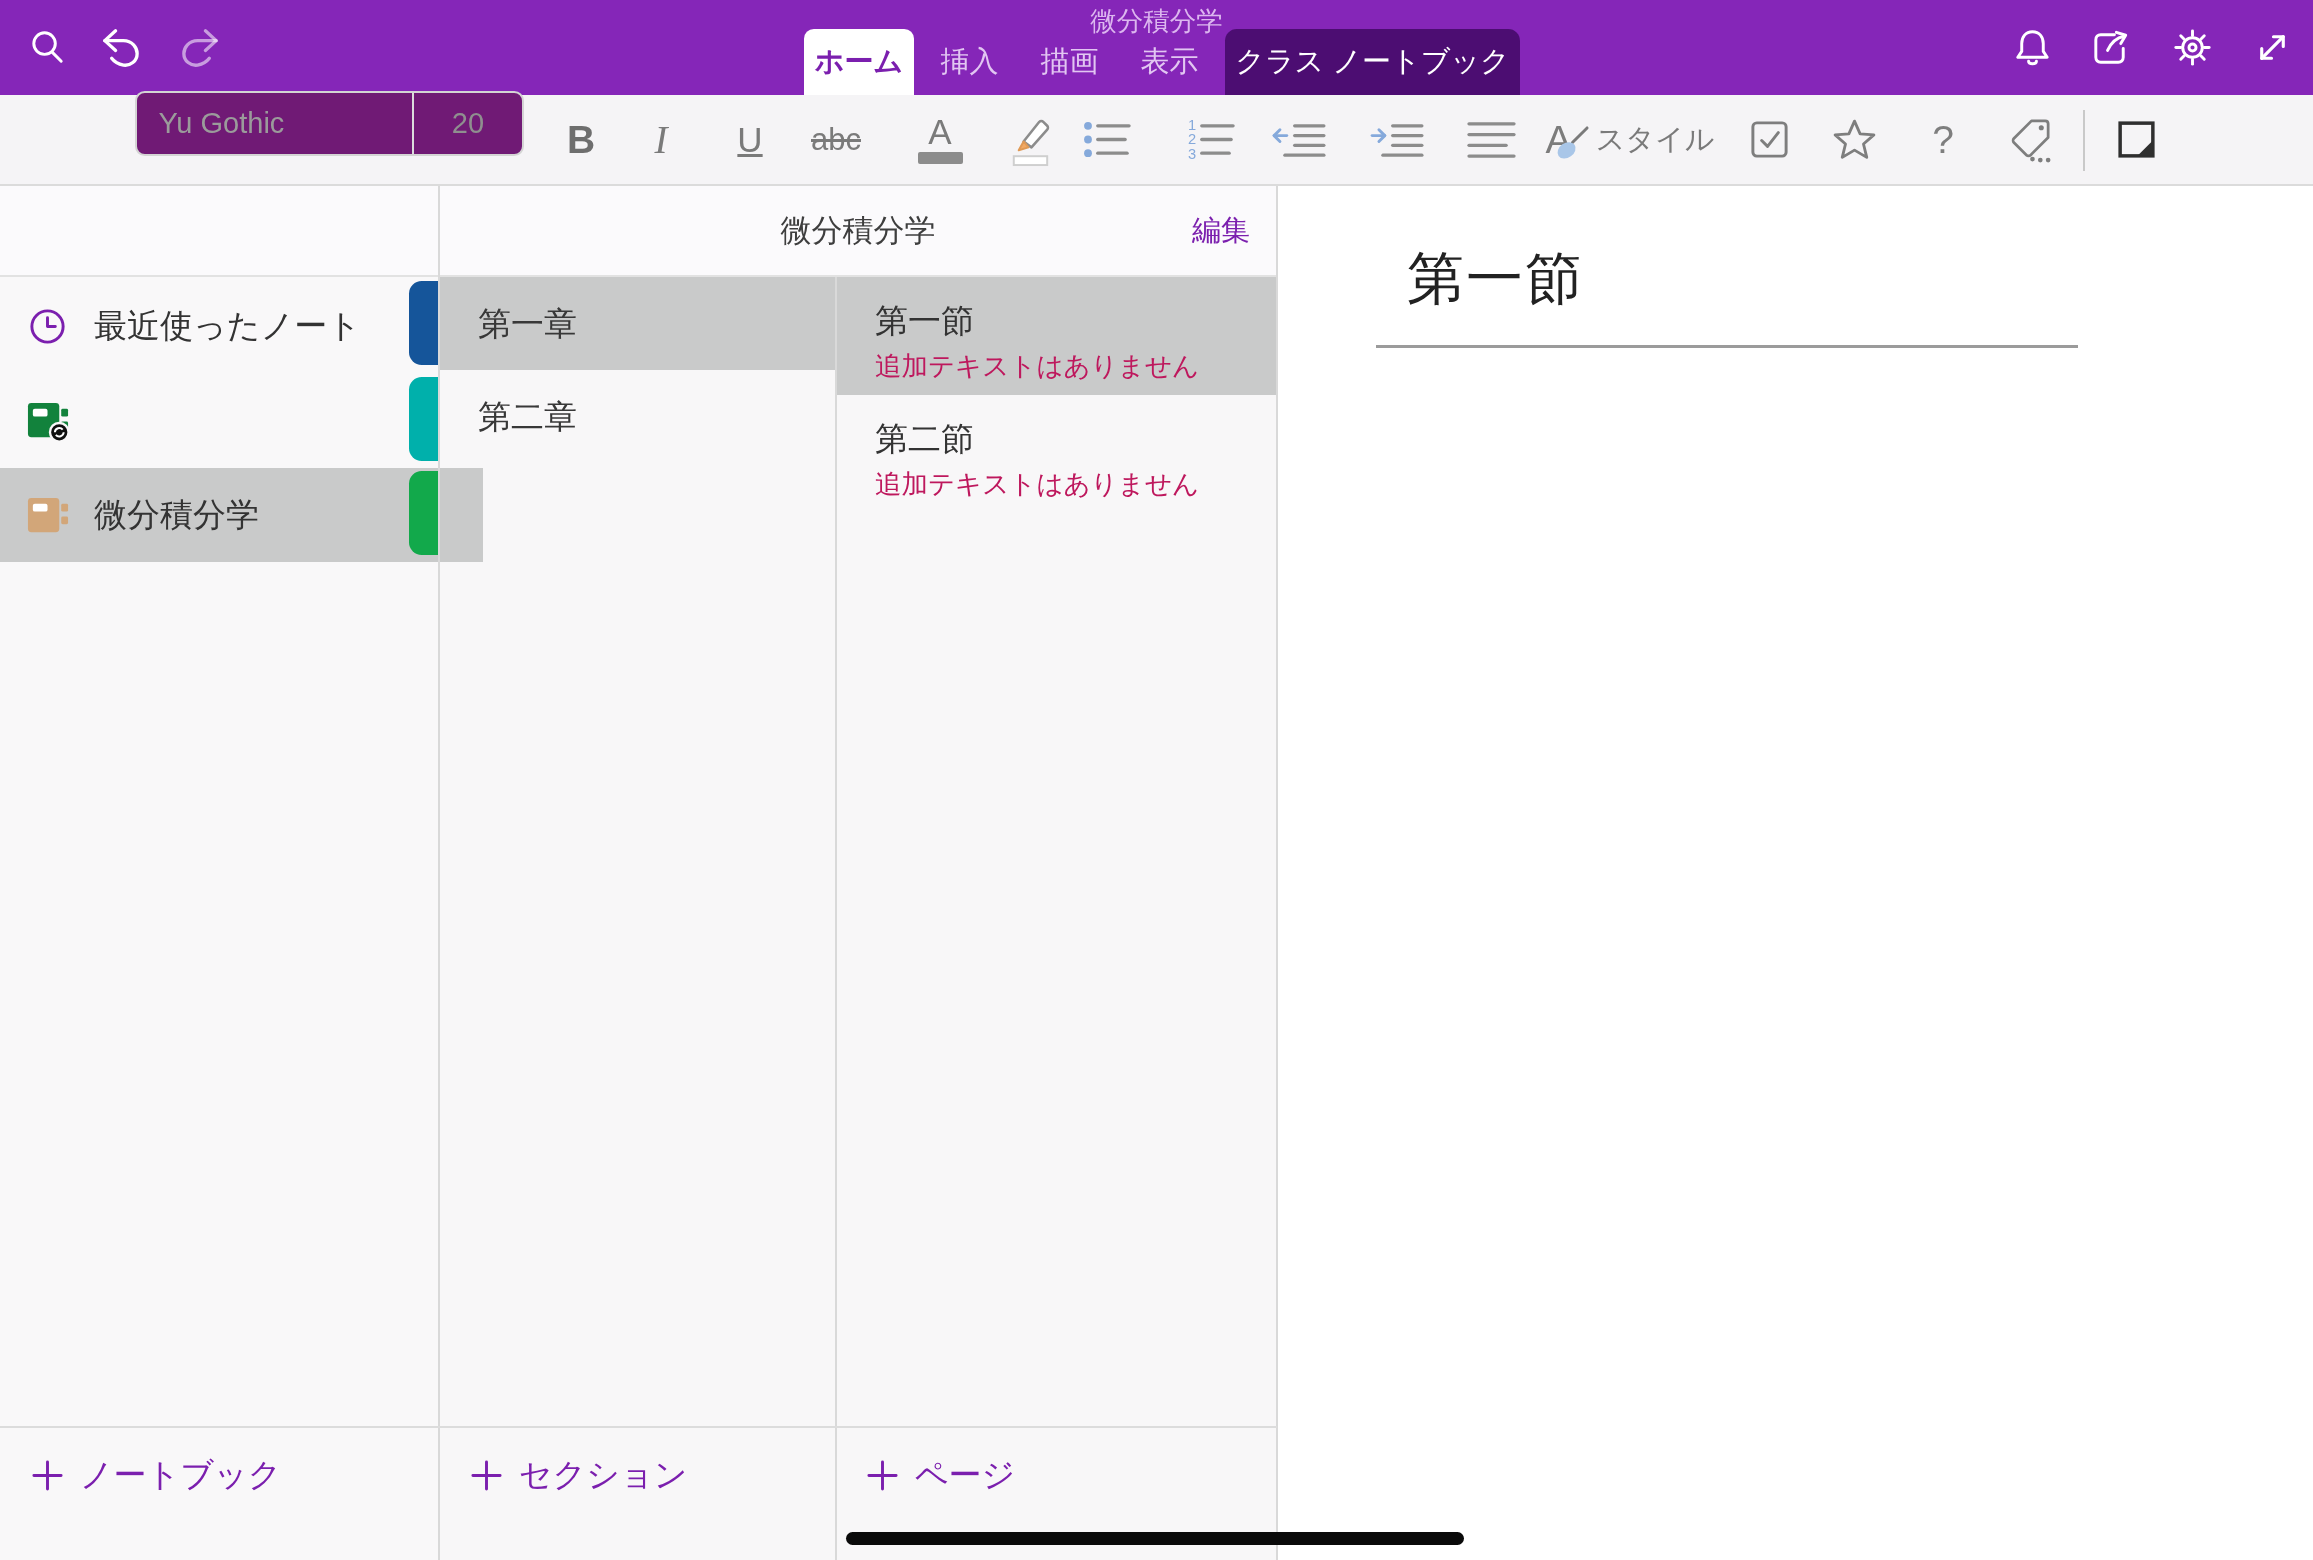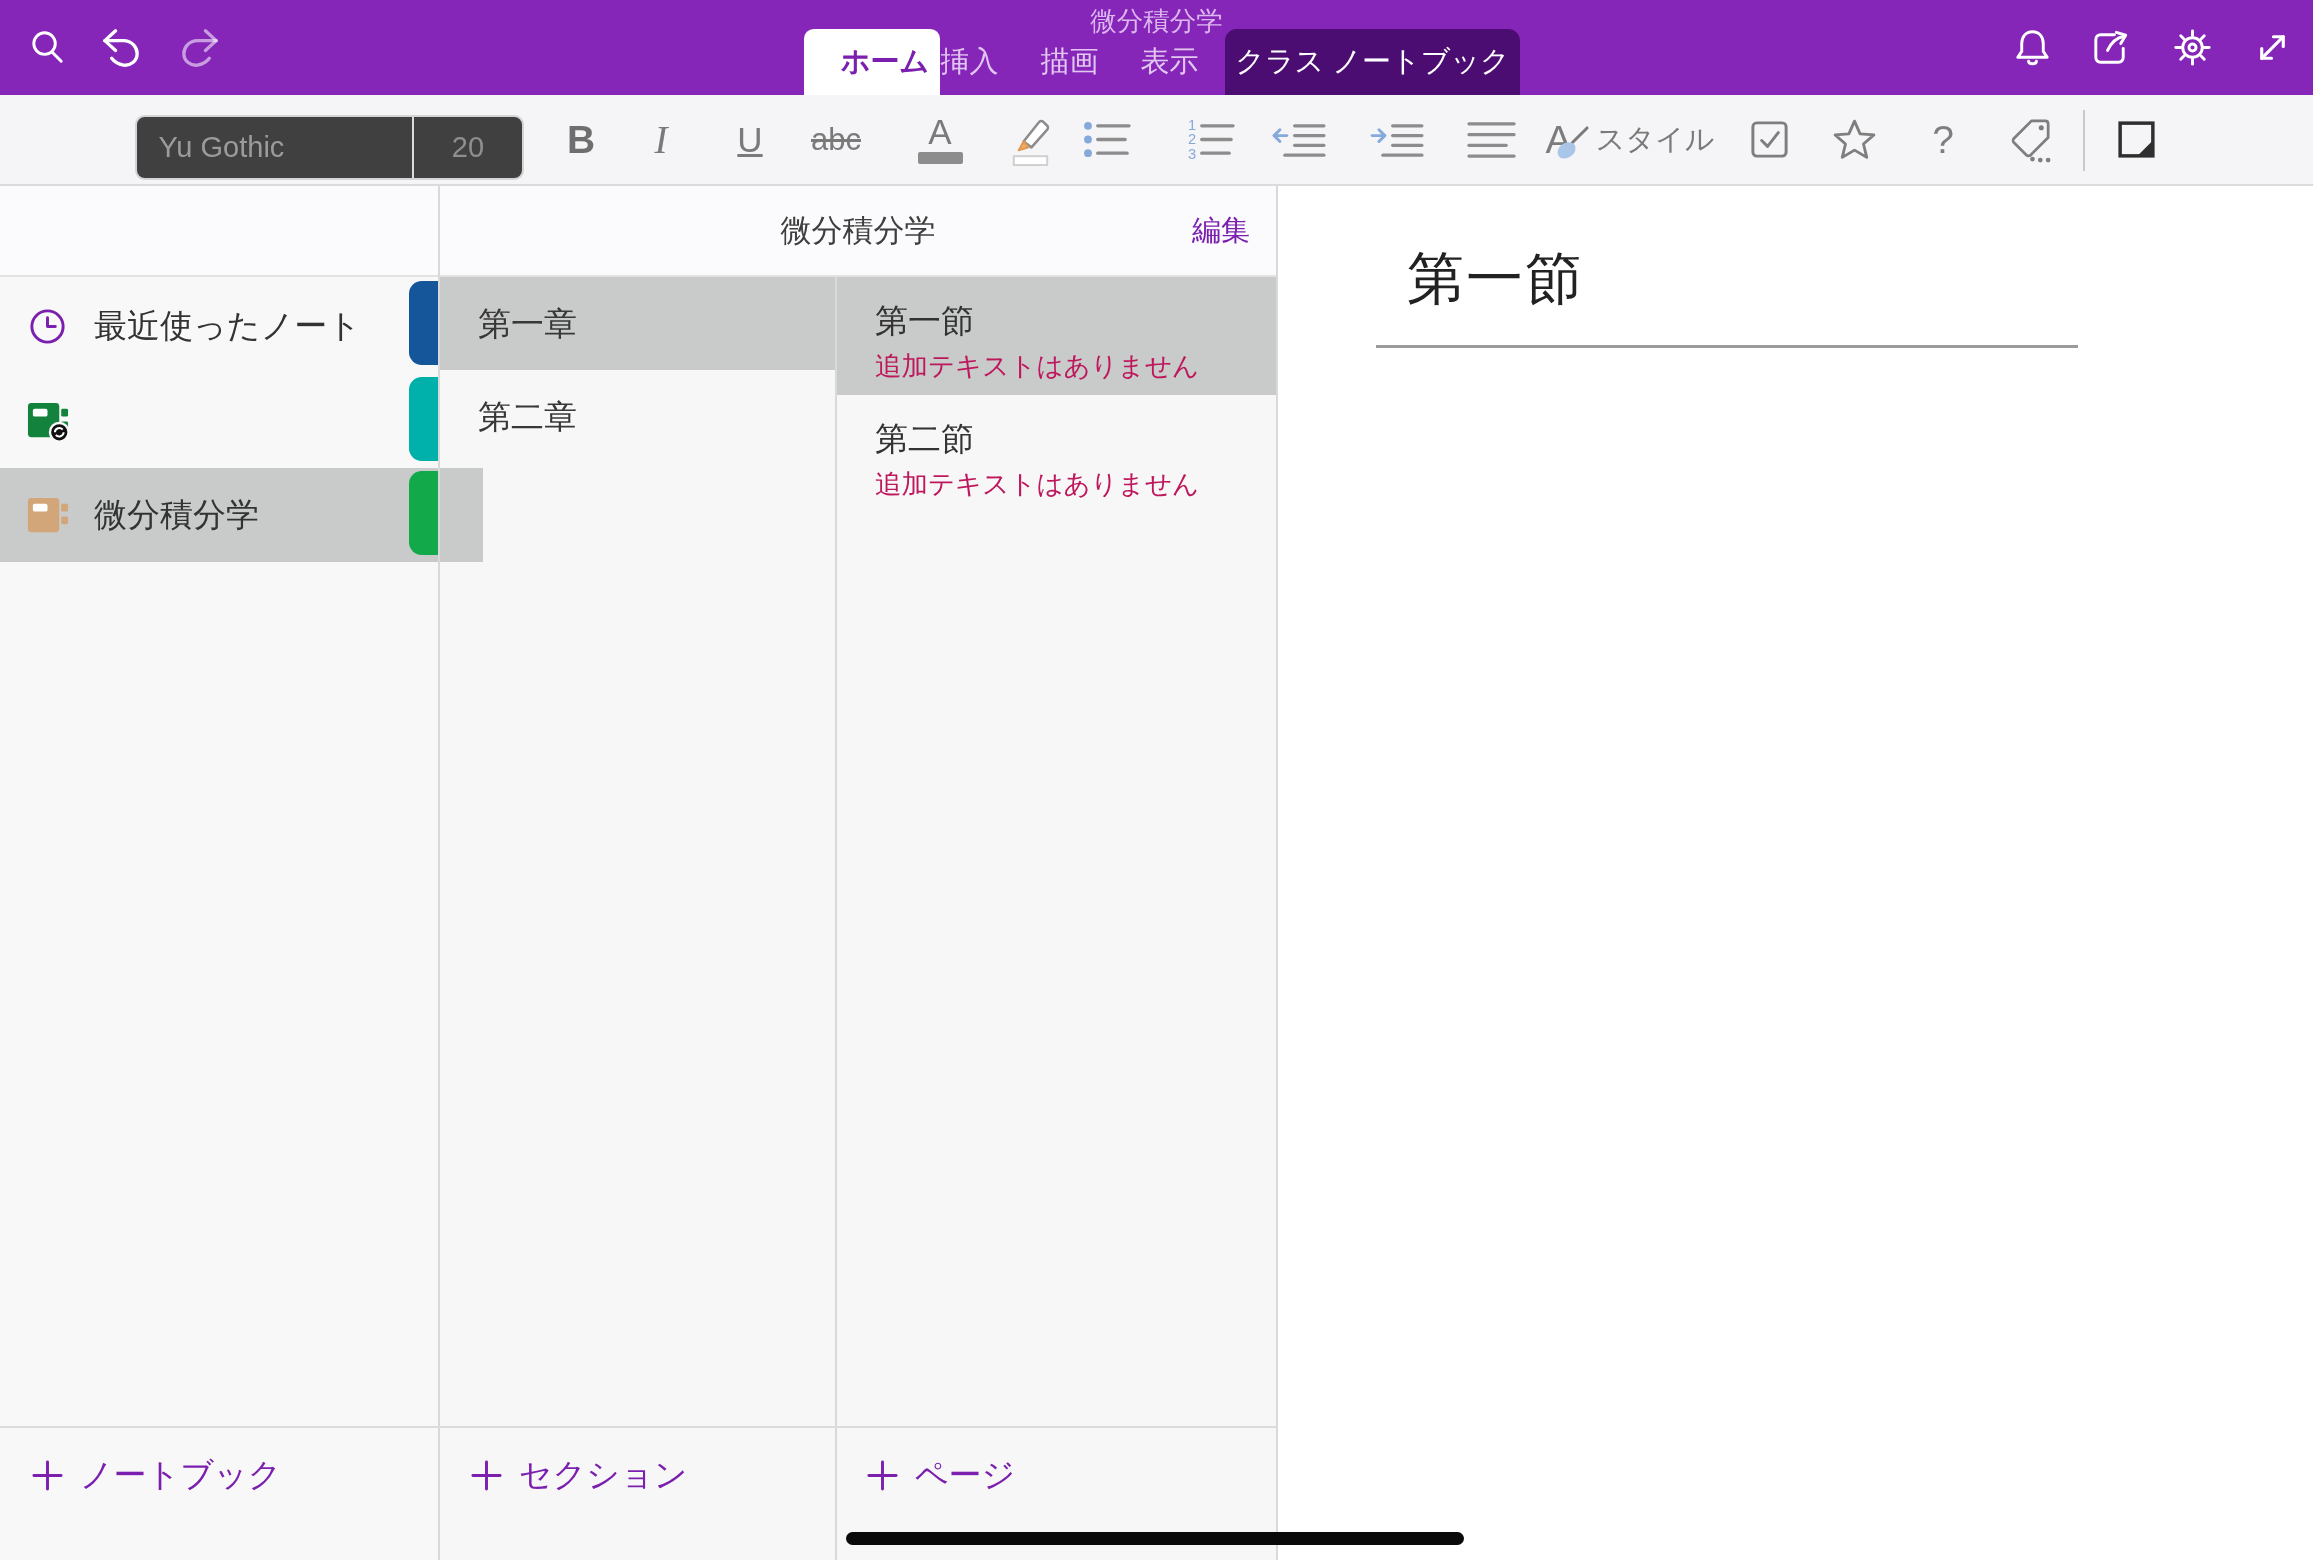--- a/index.html
+++ b/index.html
@@ -4,25 +4,25 @@
 <style>
   html,body{margin:0;padding:0;background:#e8e8e8;}
   .screen{position:relative;width:2313px;height:1560px;background:#ffffff;overflow:hidden;
           font-family:"Liberation Sans","DejaVu Sans",sans-serif;-webkit-font-smoothing:antialiased;}
   
   .topbar{position:absolute;left:0;top:0;width:2313px;height:95px;background:#8526B8;}
   .top-icon{position:absolute;top:12.7px;width:69px;height:69px;display:flex;align-items:center;justify-content:center;cursor:pointer;}
   .win-title{position:absolute;left:0;top:2.9px;width:100%;text-align:center;color:#DCB6EF;font-size:26.5px;}
   .rtab{position:absolute;top:29px;height:66px;display:flex;align-items:center;justify-content:center;font-size:29px;cursor:pointer;}
   .rtab.plain{color:#E2C6F2;}
-  .rtab.active{background:#ffffff;border-radius:9.8px 9.8px 0 0;color:#7B1FAE;font-weight:bold;padding-left:26px;}
+  .rtab.active{background:#ffffff;border-radius:9.8px 9.8px 0 0;color:#7B1FAE;font-weight:bold;}
   .rtab.dark{background:#4C0D72;border-radius:11.8px 11.8px 0 0;color:#ffffff;}
   
   .toolbar{position:absolute;left:0;top:95px;width:2313px;height:91px;background:#F5F4F6;border-bottom:2px solid #DBDBDB;box-sizing:border-box;}
-  .fontbox{position:absolute;left:135px;top:115px;width:389px;height:65px;background:#404040;border:2px solid #D4D4D4;border-radius:9.8px;display:flex;align-items:center;box-sizing:border-box;cursor:pointer;}
+  .fontbox{position:absolute;left:135px;top:91px;width:389px;height:65px;background:#701a75;border:2px solid #D4D4D4;border-radius:9.8px;display:flex;align-items:center;box-sizing:border-box;cursor:pointer;}
   .fontbox .name{flex:1;padding-left:21.6px;color:#9B9B9B;font-size:29px;white-space:nowrap;overflow:hidden;}
   .fontbox .vsep{width:2px;height:100%;background:#DCDCDC;}
   .fontbox .size{width:108px;text-align:center;color:#8F8F8F;font-size:29px;}
   .tb{position:absolute;top:95px;height:89px;width:84px;display:flex;flex-direction:column;align-items:center;justify-content:center;cursor:pointer;}
   .g-bold{font-size:39px;font-weight:800;color:#6E6E6E;}
   .g-italic{font-family:"Liberation Serif","DejaVu Serif",serif;font-style:italic;font-size:39px;color:#7A7A7A;}
   .g-under{font-size:35px;color:#7A7A7A;text-decoration:underline;}
   .g-strike{font-size:31px;color:#7A7A7A;text-decoration:line-through;text-align:right;}
   .g-fc{font-size:35px;color:#7A7A7A;line-height:33px;}
   .fc-bar{width:45px;height:12.7px;background:#8C8C8C;border-radius:2px;margin-top:3.9px;}

